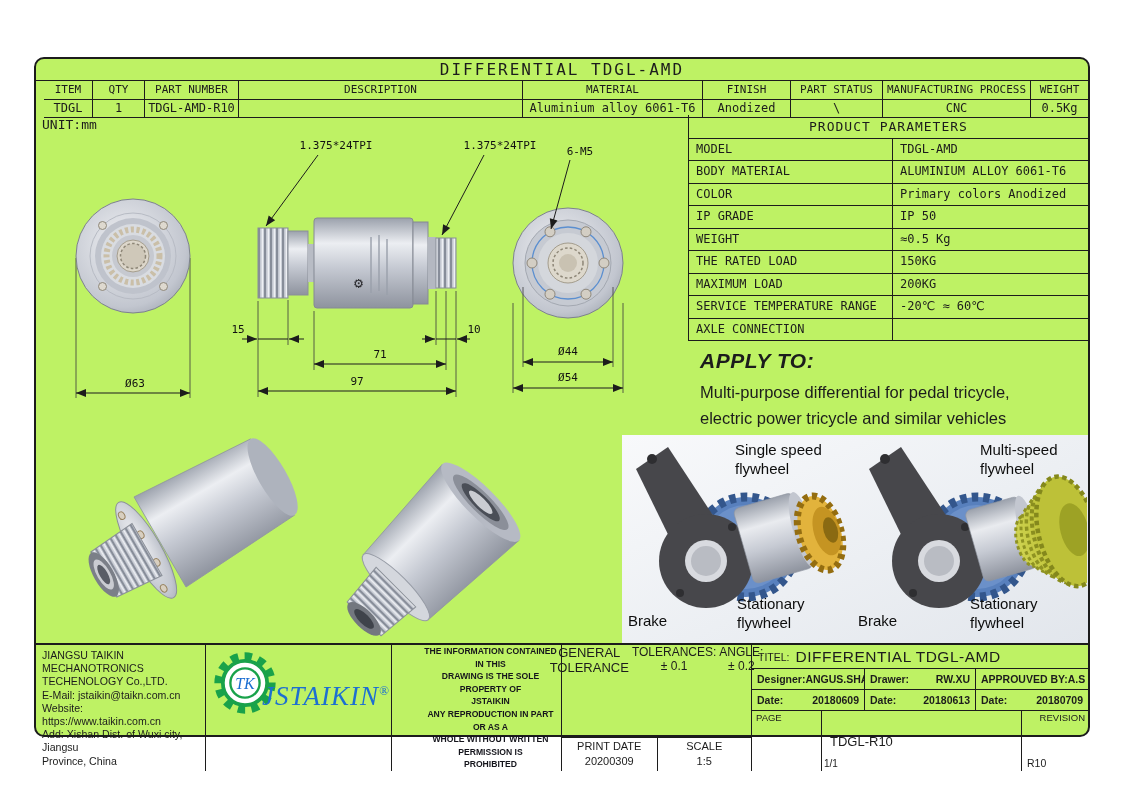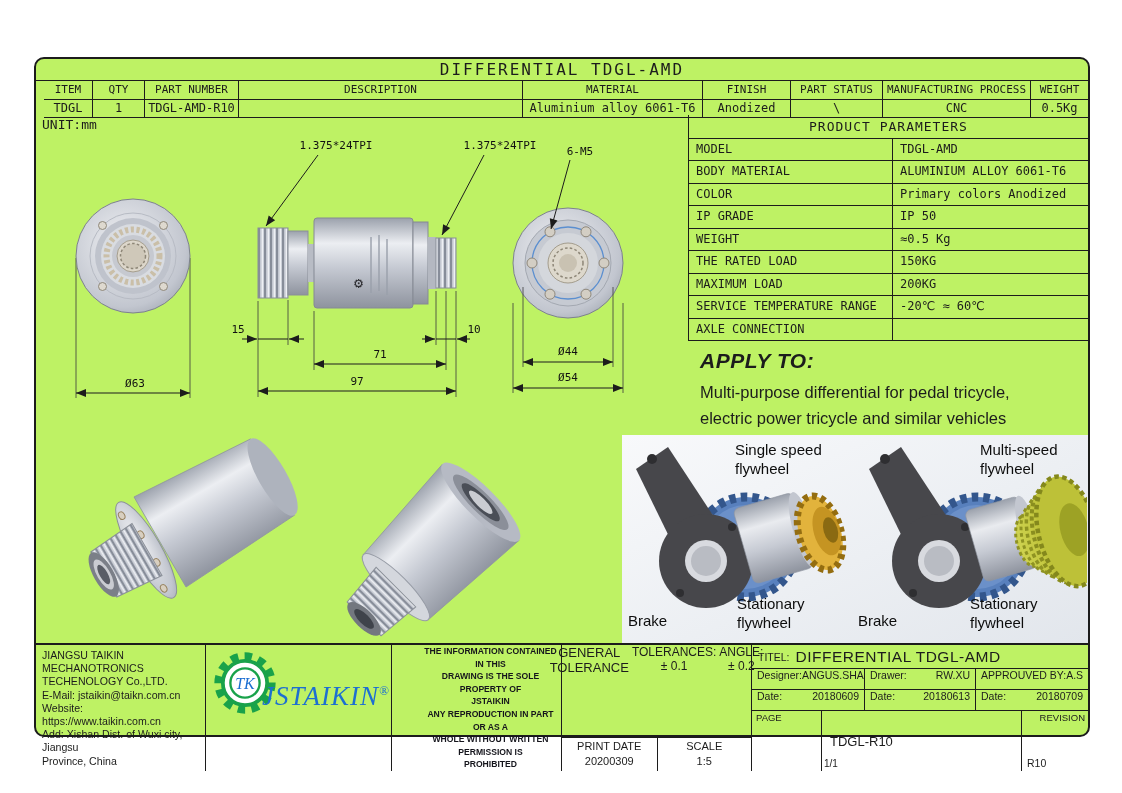--- a/index.html
+++ b/index.html
@@ -49,21 +49,21 @@
   .tol-title{font-size:13px;}
   .tol-line{font-size:12px;}
   .tol-bottom{height:33px;border-top:1.5px solid #1c1c1c;display:grid;grid-template-columns:1fr 1fr;}
   .tol-bcell{text-align:center;font-size:11px;line-height:15px;padding-top:1px;}
   .tol-bcell + .tol-bcell{border-left:1.5px solid #1c1c1c;}
   .rt{display:grid;grid-template-rows:24px 21px 21px 1fr;}
   .rt-title{border-bottom:1.5px solid #1c1c1c;padding-left:6px;display:flex;align-items:center;gap:6px;}
   .rt-title .lab{font-size:10.5px;}
   .rt-title .val{font-size:15.5px;letter-spacing:.5px;}
   .rt-3{display:grid;grid-template-columns:113px 111px 1fr;border-bottom:1.5px solid #1c1c1c;}
-  .rt-3 > div{border-right:1.5px solid #1c1c1c;display:flex;align-items:flex-start;padding:0 5px;justify-content:space-between;font-size:10.5px;white-space:nowrap;overflow:hidden;}
+  .rt-3 > div{border-right:1.5px solid #1c1c1c;display:flex;align-items:center;padding:0 5px;justify-content:space-between;font-size:10.5px;white-space:nowrap;overflow:hidden;font-weight:bold;}
   .rt-3 > div:last-child{border-right:none;}
   .rt-page{display:grid;grid-template-columns:70px 200px 1fr;}
   .rt-page > div{position:relative;border-right:1.5px solid #1c1c1c;}
   .rt-page > div:last-child{border-right:none;}
   .pg-lab{position:absolute;left:4px;top:1px;font-size:9.5px;}
   .pg-val{position:absolute;left:28px;bottom:2px;font-size:10px;margin-left:44px;}
   .doc-num{position:absolute;left:8px;top:50%;transform:translateY(-50%);font-size:13px;}
   .rev-lab{position:absolute;right:3px;top:1px;font-size:9.5px;}
   .rev-val{position:absolute;left:5px;bottom:2px;font-size:10.5px;}
 </style>

